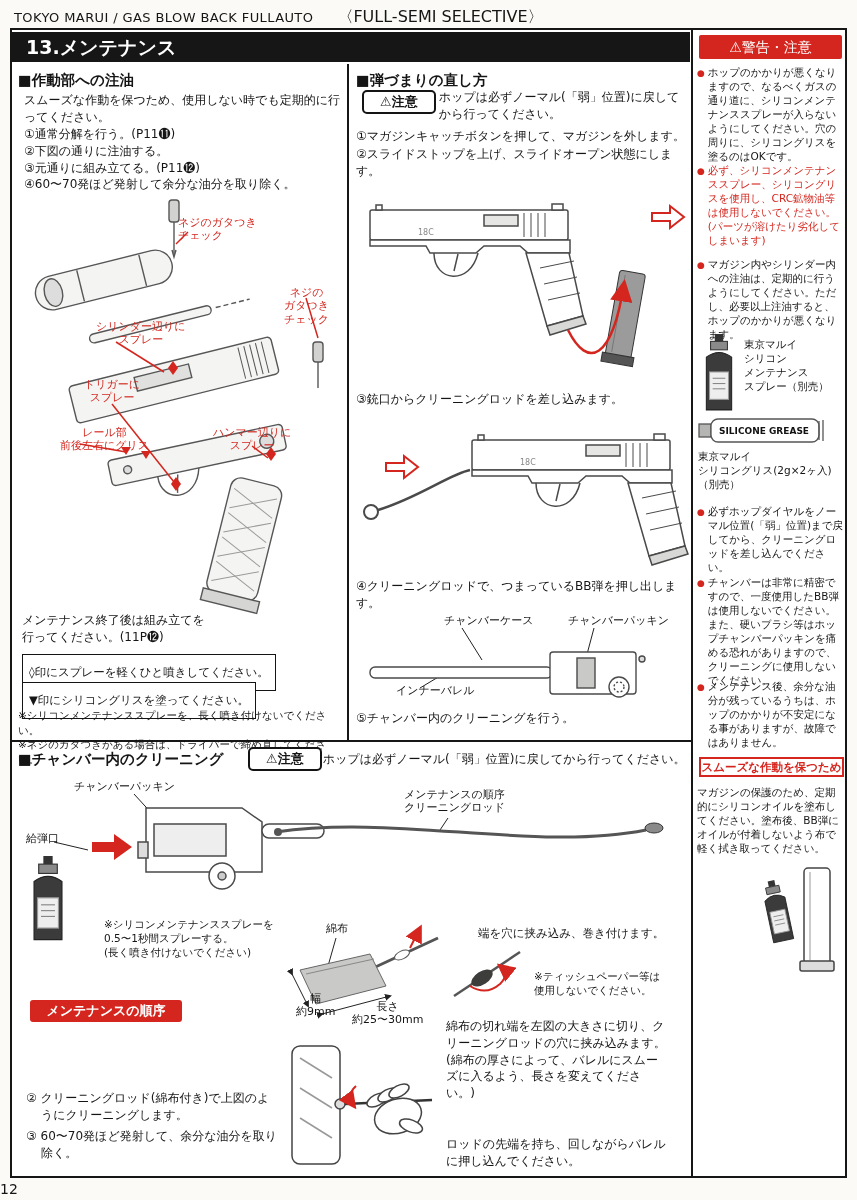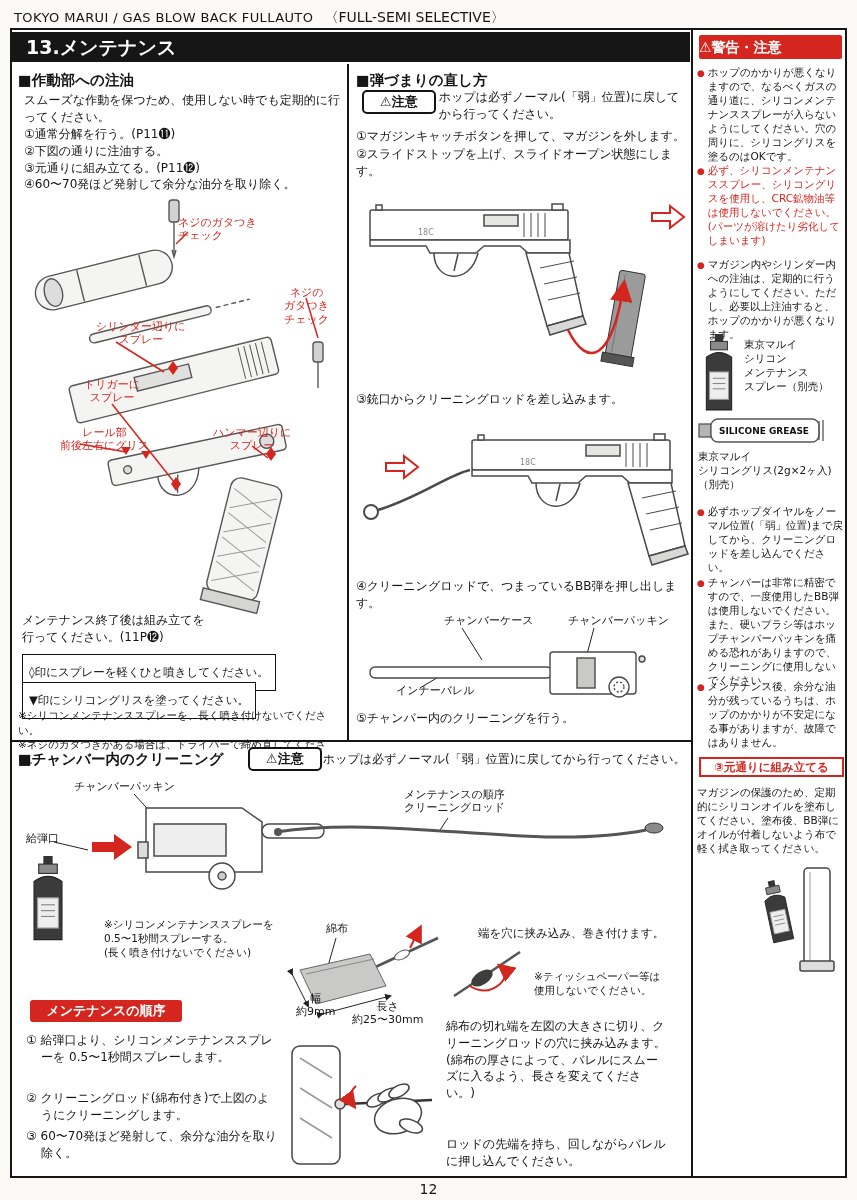--- a/index.html
+++ b/index.html
@@ -64,21 +64,21 @@
         <line x1="174" y1="74" x2="208" y2="67" stroke-width="1"></line>
         <line x1="178" y1="90" x2="211" y2="83" stroke-width="1"></line>
         <line x1="182" y1="106" x2="214" y2="99" stroke-width="1"></line>
         <path d="M181,132 L217,122 L220,130 L184,141 Z" fill="#d8d8d6"></path>
       </g>
     </defs>
   </svg>
 
   <div class="abs" style="left:14px;top:7px">
     <span style="font-size:13px;letter-spacing:.4px">TOKYO MARUI / GAS BLOW BACK FULLAUTO</span>
-    <span style="font-size:14px;margin-left:6px">〈FULL-SEMI SELECTIVE〉</span>
+    <span style="font-size:16px;margin-left:19px">〈FULL-SEMI SELECTIVE〉</span>
   </div>
 
   <div class="abs frame" style="left:10px;top:28px;width:837px;height:1150px"></div>
 
   <div class="abs" style="left:12px;top:32px;width:678px;height:30px;background:#161616;color:#fff;font-size:19px;font-weight:bold;line-height:30px;padding-left:14px;z-index:2">13.メンテナンス</div>
 
   <div class="abs vline" style="left:347px;top:64px;height:676px"></div>
   <div class="abs hline" style="left:12px;top:740px;width:679px"></div>
   <div class="abs vline" style="left:691px;top:30px;height:1146px"></div>
 
@@ -273,21 +273,20 @@
   </svg>
 
   <svg class="abs" style="left:26px;top:856px" width="44" height="86" viewBox="0 0 36 74">
     <use href="#spraycan"></use>
   </svg>
   <div class="abs t10 pre jp" style="left:104px;top:918px;width:205px">※シリコンメンテナンススプレーを
 0.5〜1秒間スプレーする。
 (長く噴き付けないでください)</div>
 
   <div class="abs" style="left:30px;top:1000px;width:152px;height:22px;background:#d4261e;color:#fff;font-weight:bold;font-size:13px;text-align:center;line-height:22px;border-radius:3px">メンテナンスの順序</div>
-  <div class="step hang" style="left:26px;top:1032px;width:252px">① 給弾口より、シリコンメンテナンススプレーを 0.5〜1秒間スプレーします。</div>
   <div class="step hang" style="left:26px;top:1090px;width:252px">② クリーニングロッド(綿布付き)で上図のようにクリーニングします。</div>
   <div class="step hang" style="left:26px;top:1128px;width:252px">③ 60〜70発ほど発射して、余分な油分を取り除く。</div>
 
   <div class="dlab" style="left:326px;top:922px">綿布</div>
   <svg class="abs" style="left:286px;top:924px" width="190" height="100" viewBox="0 0 190 100">
     <line x1="50" y1="14" x2="42" y2="42" stroke="#222" stroke-width="1"></line>
     <g stroke="#555">
       <line x1="70" y1="52" x2="152" y2="14" stroke-width="3"></line>
       <ellipse cx="116" cy="31" rx="8" ry="4" fill="#fff" transform="rotate(-25 116 31)"></ellipse>
     </g>
@@ -326,21 +325,21 @@
       <ellipse cx="118" cy="76" rx="24" ry="17" transform="rotate(-18 118 76)"></ellipse>
       <ellipse cx="97" cy="60" rx="11" ry="5.5" transform="rotate(-28 97 60)"></ellipse>
       <ellipse cx="108" cy="55" rx="11" ry="5.5" transform="rotate(-28 108 55)"></ellipse>
       <ellipse cx="119" cy="51" rx="11" ry="5.5" transform="rotate(-28 119 51)"></ellipse>
       <ellipse cx="131" cy="86" rx="12" ry="6" transform="rotate(20 131 86)"></ellipse>
     </g>
     <path d="M76,46 q-10,9 -2,20" stroke="#d4261e" stroke-width="2" fill="none" marker-end="url(#mred)"></path>
   </svg>
   <div class="abs jp t12" style="left:446px;top:1136px;width:220px">ロッドの先端を持ち、回しながらバレルに押し込んでください。</div>
 
-  <div class="abs" style="left:699px;top:35px;width:143px;height:24px;background:#d4261e;color:#fff;font-weight:bold;font-size:14px;line-height:24px;border-radius:2px;z-index:2">⚠警告・注意</div>
+  <div class="abs" style="left:699px;top:35px;width:143px;height:24px;background:#d4261e;color:#fff;font-weight:normal;font-size:14px;text-align:center;line-height:24px;border-radius:2px;z-index:2">⚠警告・注意</div>
 
   <div class="abs bullet" style="left:697px;top:66px;width:147px">
     <span class="bdot">●</span>
     <span class="jp t10">ホップのかかりが悪くなりますので、なるべくガスの通り道に、シリコンメンテナンススプレーが入らないようにしてください。穴の周りに、シリコングリスを塗るのはOKです。</span>
   </div>
   <div class="abs bullet" style="left:697px;top:164px;width:147px">
     <span class="bdot">●</span>
     <span class="jp t10 red">必ず、シリコンメンテナンススプレー、シリコングリスを使用し、CRC鉱物油等は使用しないでください。(パーツが溶けたり劣化してしまいます)</span>
   </div>
   <div class="abs bullet" style="left:697px;top:258px;width:147px">
@@ -375,29 +374,29 @@
   </div>
   <div class="abs bullet" style="left:697px;top:576px;width:147px">
     <span class="bdot">●</span>
     <span class="jp t10">チャンバーは非常に精密ですので、一度使用したBB弾は使用しないでください。また、硬いブラシ等はホップチャンバーパッキンを痛める恐れがありますので、クリーニングに使用しないでください。</span>
   </div>
   <div class="abs bullet" style="left:697px;top:680px;width:147px">
     <span class="bdot">●</span>
     <span class="jp t10">メンテナンス後、余分な油分が残っているうちは、ホップのかかりが不安定になる事がありますが、故障ではありません。</span>
   </div>
 
-  <div class="abs" style="left:699px;top:757px;width:145px;height:20px;border:2px solid #d4261e;color:#d4261e;font-weight:bold;font-size:11.5px;text-align:center;line-height:16px;background:#fff">③元通りに組み立てる</div>
+  <div class="abs" style="left:699px;top:757px;width:145px;height:20px;border:2px solid #d4261e;color:#d4261e;font-weight:bold;font-size:11.5px;text-align:center;line-height:16px;background:#fff">スムーズな作動を保つため</div>
   <div class="abs jp t10" style="left:697px;top:786px;width:148px">マガジンの保護のため、定期的にシリコンオイルを塗布してください。塗布後、BB弾にオイルが付着しないよう布で軽く拭き取ってください。</div>
 
   <svg class="abs" style="left:748px;top:858px" width="95" height="118" viewBox="0 0 95 118">
     <g transform="translate(8,26) rotate(-12)">
       <use href="#spraycan" transform="scale(0.85)"></use>
     </g>
     <g stroke="#444" fill="#fff" stroke-width="1.5">
       <rect x="56" y="10" width="26" height="96" rx="4"></rect>
       <line x1="62" y1="14" x2="62" y2="102" stroke="#bbb"></line>
       <rect x="52" y="103" width="34" height="10" rx="2" fill="#ddd"></rect>
     </g>
   </svg>
 
-  <div class="abs" style="left:0;top:1181px;width:857px;text-align:center;font-size:14px">12</div>
+  <div class="abs" style="left:0;top:1181px;width:857px;font-size:14px">12</div>
 
 </div>
 
 </body></html>

